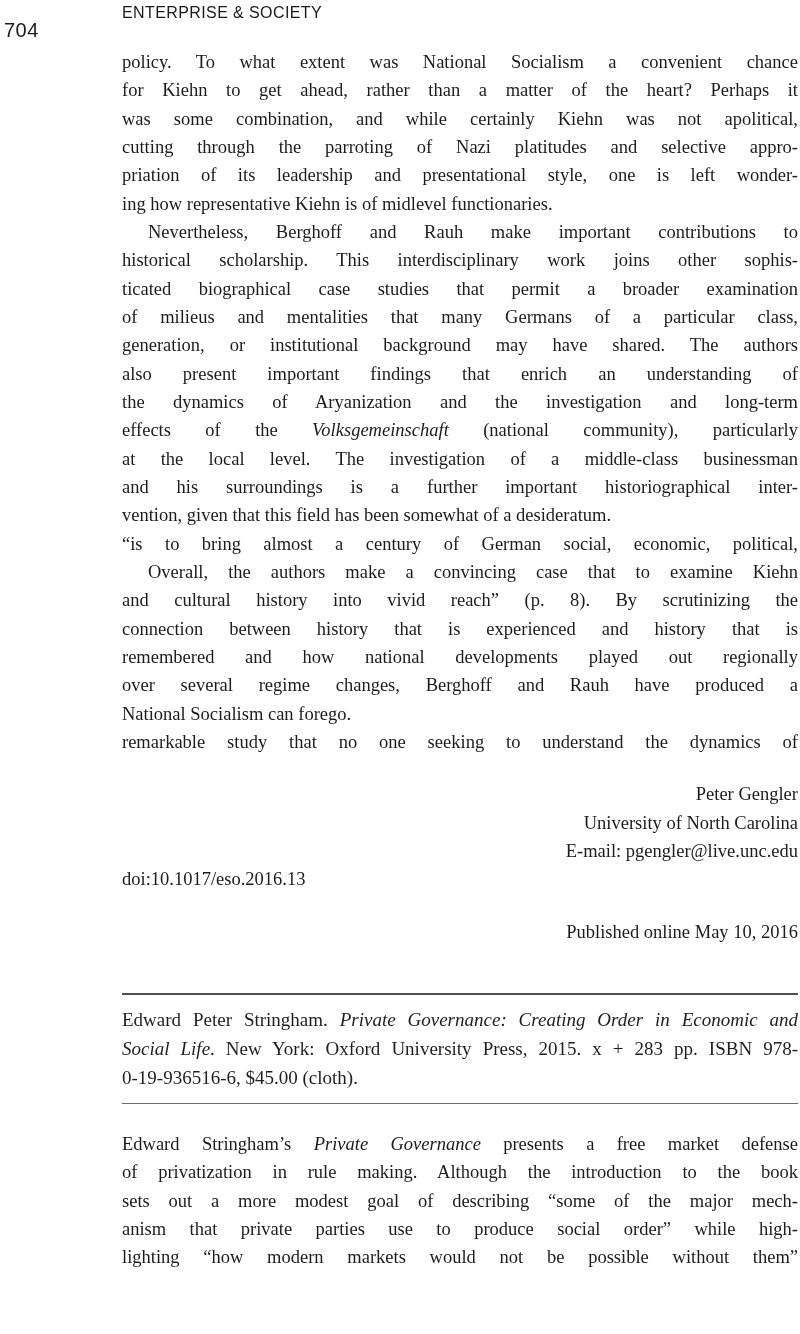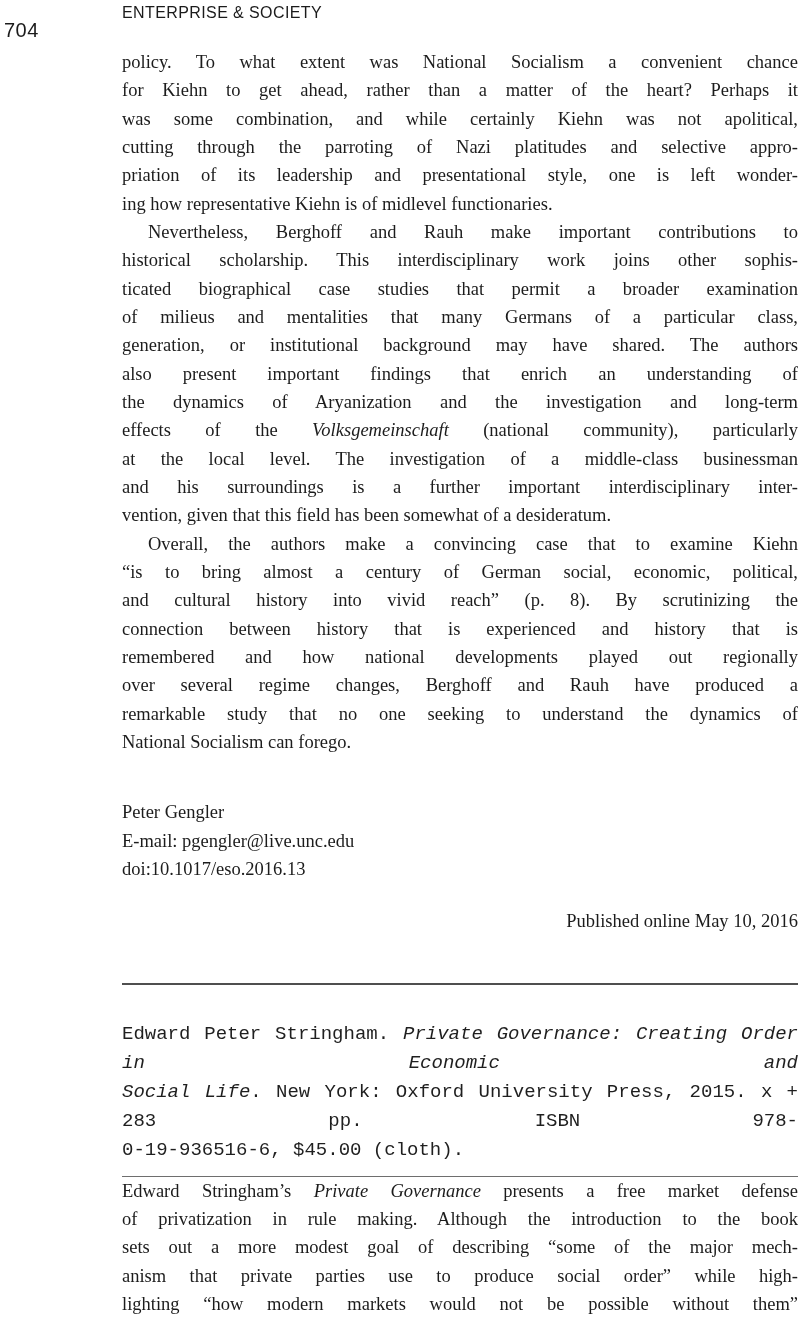--- a/index.html
+++ b/index.html
@@ -57,53 +57,54 @@
     text-align: justify;
     text-align-last: justify;
   }
   .line.last {
     text-align-last: left;
   }
   .line.indent {
     text-indent: 26px;
   }
   .signature-block {
-    margin-top: 42px;
-    text-align: left;
+    margin-top: 24px;
+    text-align: right;
   }
   .sig-line {
     line-height: 28.33px;
   }
   .doi-line {
     line-height: 28.33px;
     text-align: left;
   }
   .pub-line {
     margin-top: 24px;
     line-height: 28.33px;
     text-align: right;
   }
   .rule-thick {
     height: 2px;
     background: #4f4f4f;
     margin-top: 47px;
   }
   .citation-block {
-    margin-top: 35px;
-    font-family: Liberation Mono, monospace;
+    margin-top: 10px;
+    font-family: Liberation Serif, serif;
     font-size: 19px;
     line-height: 29px;
     color: #1f1f1f;
   }
   .rule-thin {
     height: 1px;
     background: #6e6e6e;
     margin-top: 11px;
   }
   .next-review {
+    margin-top: 26px;
   }
   i { font-style: italic; }
 </style>
 </head>
 <body>
 
 <div class="page">
 
   <div class="running-header">
     <span class="page-number">704</span>
@@ -121,34 +122,35 @@
         <div class="line last"><span>ing how representative Kiehn is of midlevel functionaries.</span></div>
         <div class="line indent"><span>Nevertheless, Berghoff and Rauh make important contributions to</span></div>
         <div class="line"><span>historical scholarship. This interdisciplinary work joins other sophis-</span></div>
         <div class="line"><span>ticated biographical case studies that permit a broader examination</span></div>
         <div class="line"><span>of milieus and mentalities that many Germans of a particular class,</span></div>
         <div class="line"><span>generation, or institutional background may have shared. The authors</span></div>
         <div class="line"><span>also present important findings that enrich an understanding of</span></div>
         <div class="line"><span>the dynamics of Aryanization and the investigation and long-term</span></div>
         <div class="line"><span>effects of the </span><i>Volksgemeinschaft</i><span> (national community), particularly</span></div>
         <div class="line"><span>at the local level. The investigation of a middle-class businessman</span></div>
-        <div class="line"><span>and his surroundings is a further important interdisciplinary inter-</span></div>
+        <div class="line"><span>and his surroundings is a further important historiographical inter-</span></div>
         <div class="line last"><span>vention, given that this field has been somewhat of a desideratum.</span></div>
+        <div class="line"><span>“is to bring almost a century of German social, economic, political,</span></div>
         <div class="line indent"><span>Overall, the authors make a convincing case that to examine Kiehn</span></div>
-        <div class="line"><span>“is to bring almost a century of German social, economic, political,</span></div>
         <div class="line"><span>and cultural history into vivid reach” (p. 8). By scrutinizing the</span></div>
         <div class="line"><span>connection between history that is experienced and history that is</span></div>
         <div class="line"><span>remembered and how national developments played out regionally</span></div>
         <div class="line"><span>over several regime changes, Berghoff and Rauh have produced a</span></div>
+        <div class="line last"><span>National Socialism can forego.</span></div>
         <div class="line"><span>remarkable study that no one seeking to understand the dynamics of</span></div>
-        <div class="line last"><span>National Socialism can forego.</span></div>
       </div>
 
     <div class="signature-block serif-body">
       <div class="sig-line">Peter Gengler</div>
+      <div class="sig-line">University of North Carolina</div>
       <div class="sig-line">E-mail: pgengler@live.unc.edu</div>
     </div>
 
     <div class="doi-line serif-body">doi:10.1017/eso.2016.13</div>
 
     <div class="pub-line serif-body">Published online May 10, 2016</div>
 
     <div class="rule-thick"></div>
 
     <div class="citation-block">

